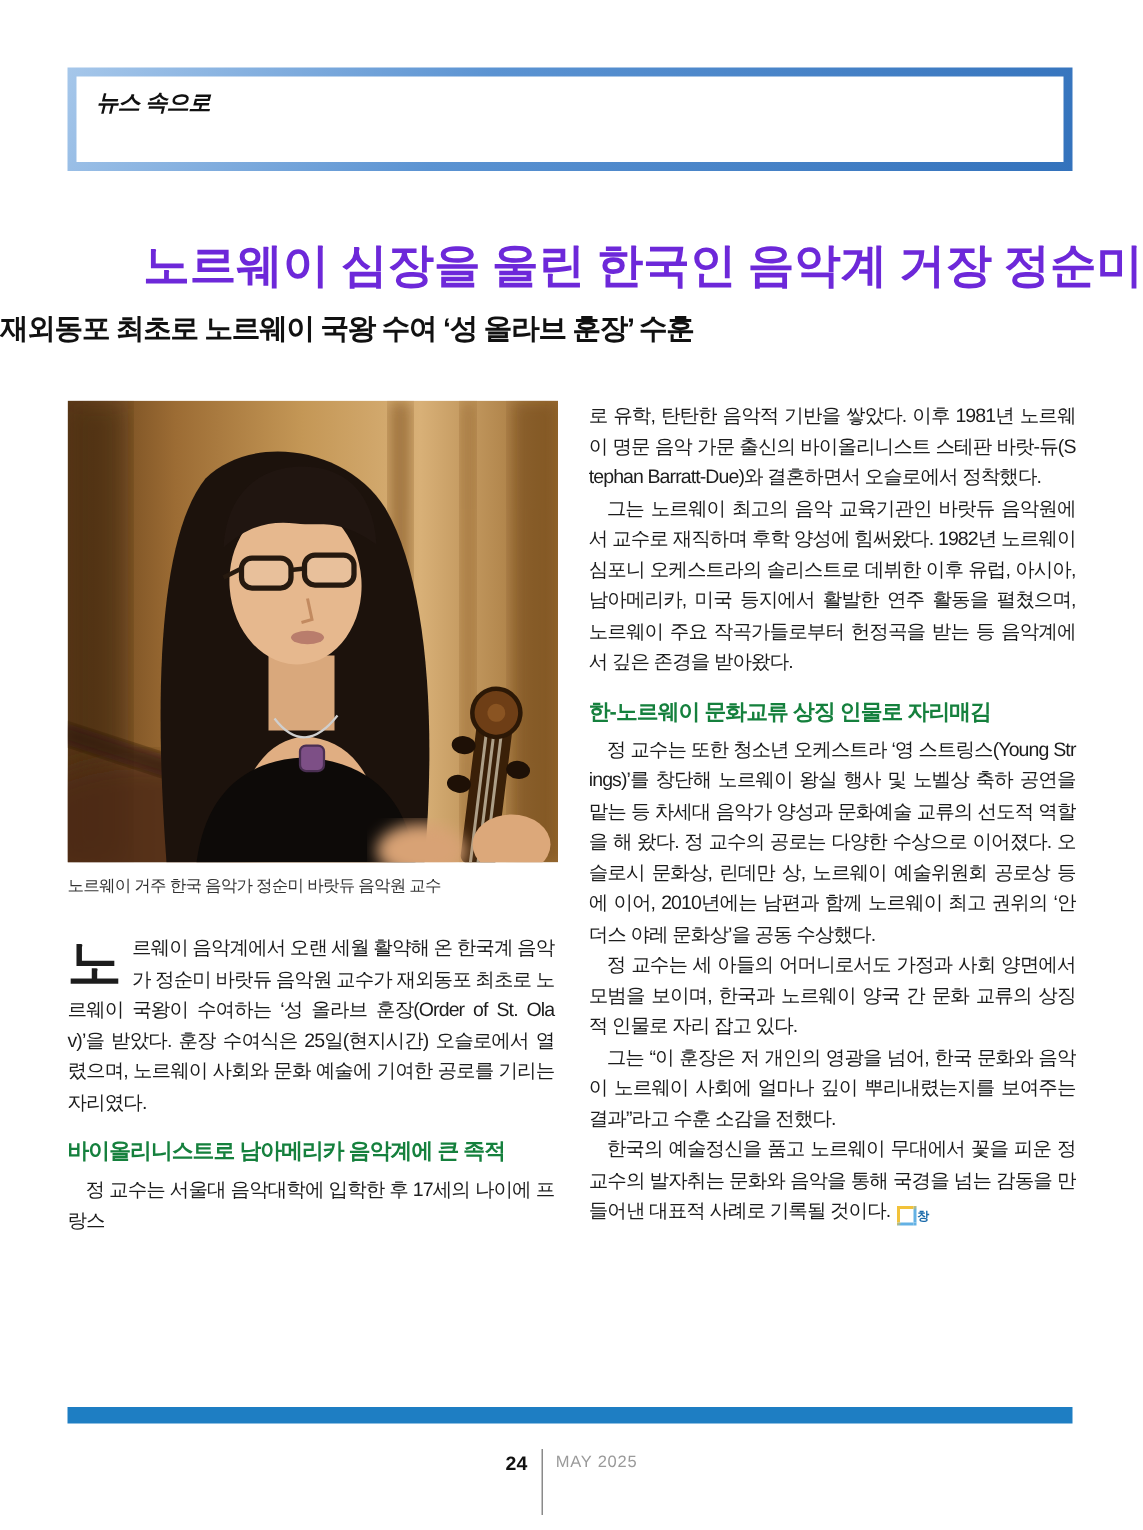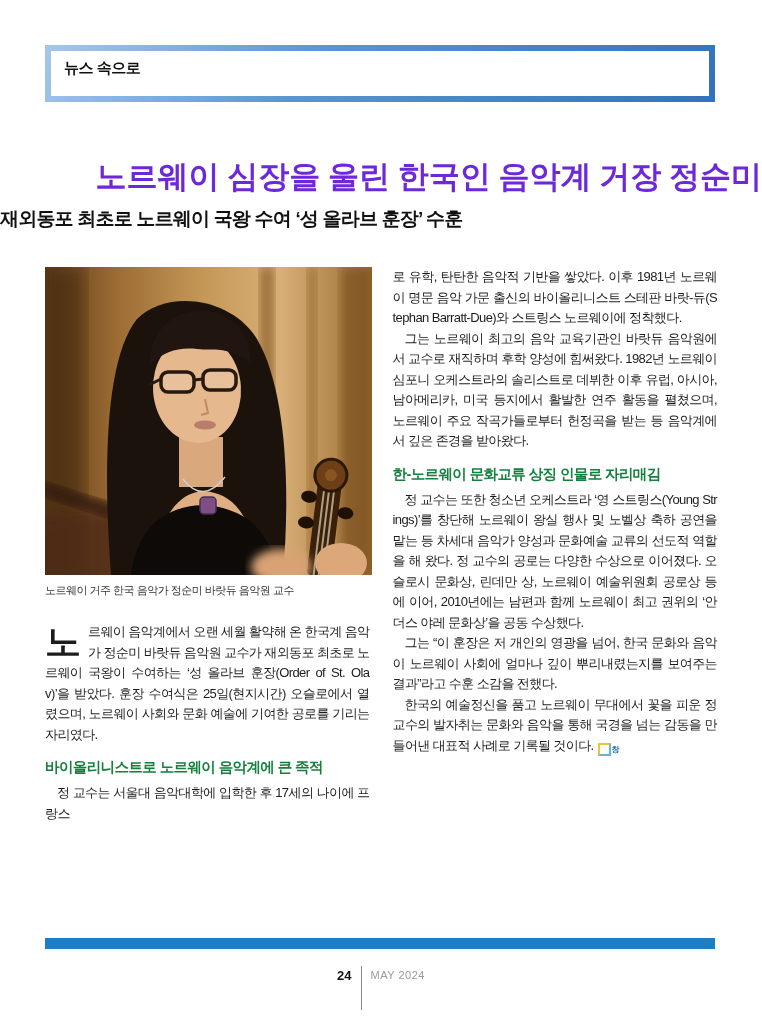--- a/index.html
+++ b/index.html
@@ -9,22 +9,23 @@
     position: relative;
     width: 762px; height: 1020px;
     margin: 0 auto;
     background: #ffffff;
     overflow: hidden;
   }
 
   
   .kicker-frame {
     position: absolute; left: 45px; top: 45px;
-    width: 670px; height: 57px;
+    width: 670px; height: 69px;
     background: linear-gradient(125deg, #a6c7ea 0%, #5b93d2 40%, #3372bc 100%);
+    font-style: italic;
   }
   .kicker-inner {
     position: absolute; left: 6px; top: 6px; right: 6px; bottom: 6px;
     background: #ffffff;
   }
   .kicker-label {
     position: absolute; left: 13px; top: 8px;
     font-size: 15px; font-weight: bold; color: #111;
     letter-spacing: -0.5px;
   }
@@ -191,35 +192,36 @@
 
           <ellipse cx="296" cy="296" rx="26" ry="20" fill="#dca87a"></ellipse>
           <ellipse cx="236" cy="300" rx="30" ry="18" fill="#d8a274" filter="url(#soft)"></ellipse>
         </svg>
       </div>
 
       <div class="caption">노르웨이 거주 한국 음악가 정순미 바랏듀 음악원 교수</div>
 
       <div class="lead-block">
         <p class="body-p"><span class="dropcap">노</span><span>르웨이 음악계에서 오랜 세월 활약해 온 한국계 음악가 정순미 바랏듀 음악원 교수가 재외동포 최초로 노르웨이 국왕이 수여하는 ‘성 올라브 훈장(Order of St. Olav)’을 받았다. 훈장 수여식은 25일(현지시간) 오슬로에서 열렸으며, 노르웨이 사회와 문화 예술에 기여한 공로를 기리는 자리였다.</span></p>
-        <h3 class="section-heading">바이올리니스트로 노르웨이 음악계에 큰 족적</h3>
+        <h3 class="section-heading">바이올리니스트로 남아메리카 음악계에 큰 족적</h3>
         <p class="body-p indent">정 교수는 서울대 음악대학에 입학한 후 17세의 나이에 프랑스</p>
       </div>
     </div>
 
     <div class="col">
-      <p class="body-p">로 유학, 탄탄한 음악적 기반을 쌓았다. 이후 1981년 노르웨이 명문 음악 가문 출신의 바이올리니스트 스테판 바랏-듀(Stephan Barratt-Due)와 스트링스 노르웨이에 정착했다.</p>
+      <p class="body-p">로 유학, 탄탄한 음악적 기반을 쌓았다. 이후 1981년 노르웨이 명문 음악 가문 출신의 바이올리니스트 스테판 바랏-듀(Stephan Barratt-Due)와 결혼하면서 오슬로에서 정착했다.</p>
       <p class="body-p indent">그는 노르웨이 최고의 음악 교육기관인 바랏듀 음악원에서 교수로 재직하며 후학 양성에 힘써왔다. 1982년 노르웨이 심포니 오케스트라의 솔리스트로 데뷔한 이후 유럽, 아시아, 남아메리카, 미국 등지에서 활발한 연주 활동을 펼쳤으며, 노르웨이 주요 작곡가들로부터 헌정곡을 받는 등 음악계에서 깊은 존경을 받아왔다.</p>
       <h3 class="section-heading">한-노르웨이 문화교류 상징 인물로 자리매김</h3>
       <p class="body-p indent">정 교수는 또한 청소년 오케스트라 ‘영 스트링스(Young Strings)’를 창단해 노르웨이 왕실 행사 및 노벨상 축하 공연을 맡는 등 차세대 음악가 양성과 문화예술 교류의 선도적 역할을 해 왔다. 정 교수의 공로는 다양한 수상으로 이어졌다. 오슬로시 문화상, 린데만 상, 노르웨이 예술위원회 공로상 등에 이어, 2010년에는 남편과 함께 노르웨이 최고 권위의 ‘안더스 야레 문화상’을 공동 수상했다.</p>
+      <p class="body-p indent">정 교수는 세 아들의 어머니로서도 가정과 사회 양면에서 모범을 보이며, 한국과 노르웨이 양국 간 문화 교류의 상징적 인물로 자리 잡고 있다.</p>
       <p class="body-p indent">그는 “이 훈장은 저 개인의 영광을 넘어, 한국 문화와 음악이 노르웨이 사회에 얼마나 깊이 뿌리내렸는지를 보여주는 결과”라고 수훈 소감을 전했다.</p>
       <p class="body-p indent"><span>한국의 예술정신을 품고 노르웨이 무대에서 꽃을 피운 정 교수의 발자취는 문화와 음악을 통해 국경을 넘는 감동을 만들어낸 대표적 사례로 기록될 것이다.</span><span class="endmark">창</span></p>
     </div>
   </div>
 
   <div class="footer-bar"></div>
   <div class="folio">
     <span class="pagenum">24</span>
     <span class="rule"></span>
-    <span class="issue">MAY 2024</span>
+    <span class="issue">MAY 2025</span>
   </div>
 
 </div>
 
 </body></html>

